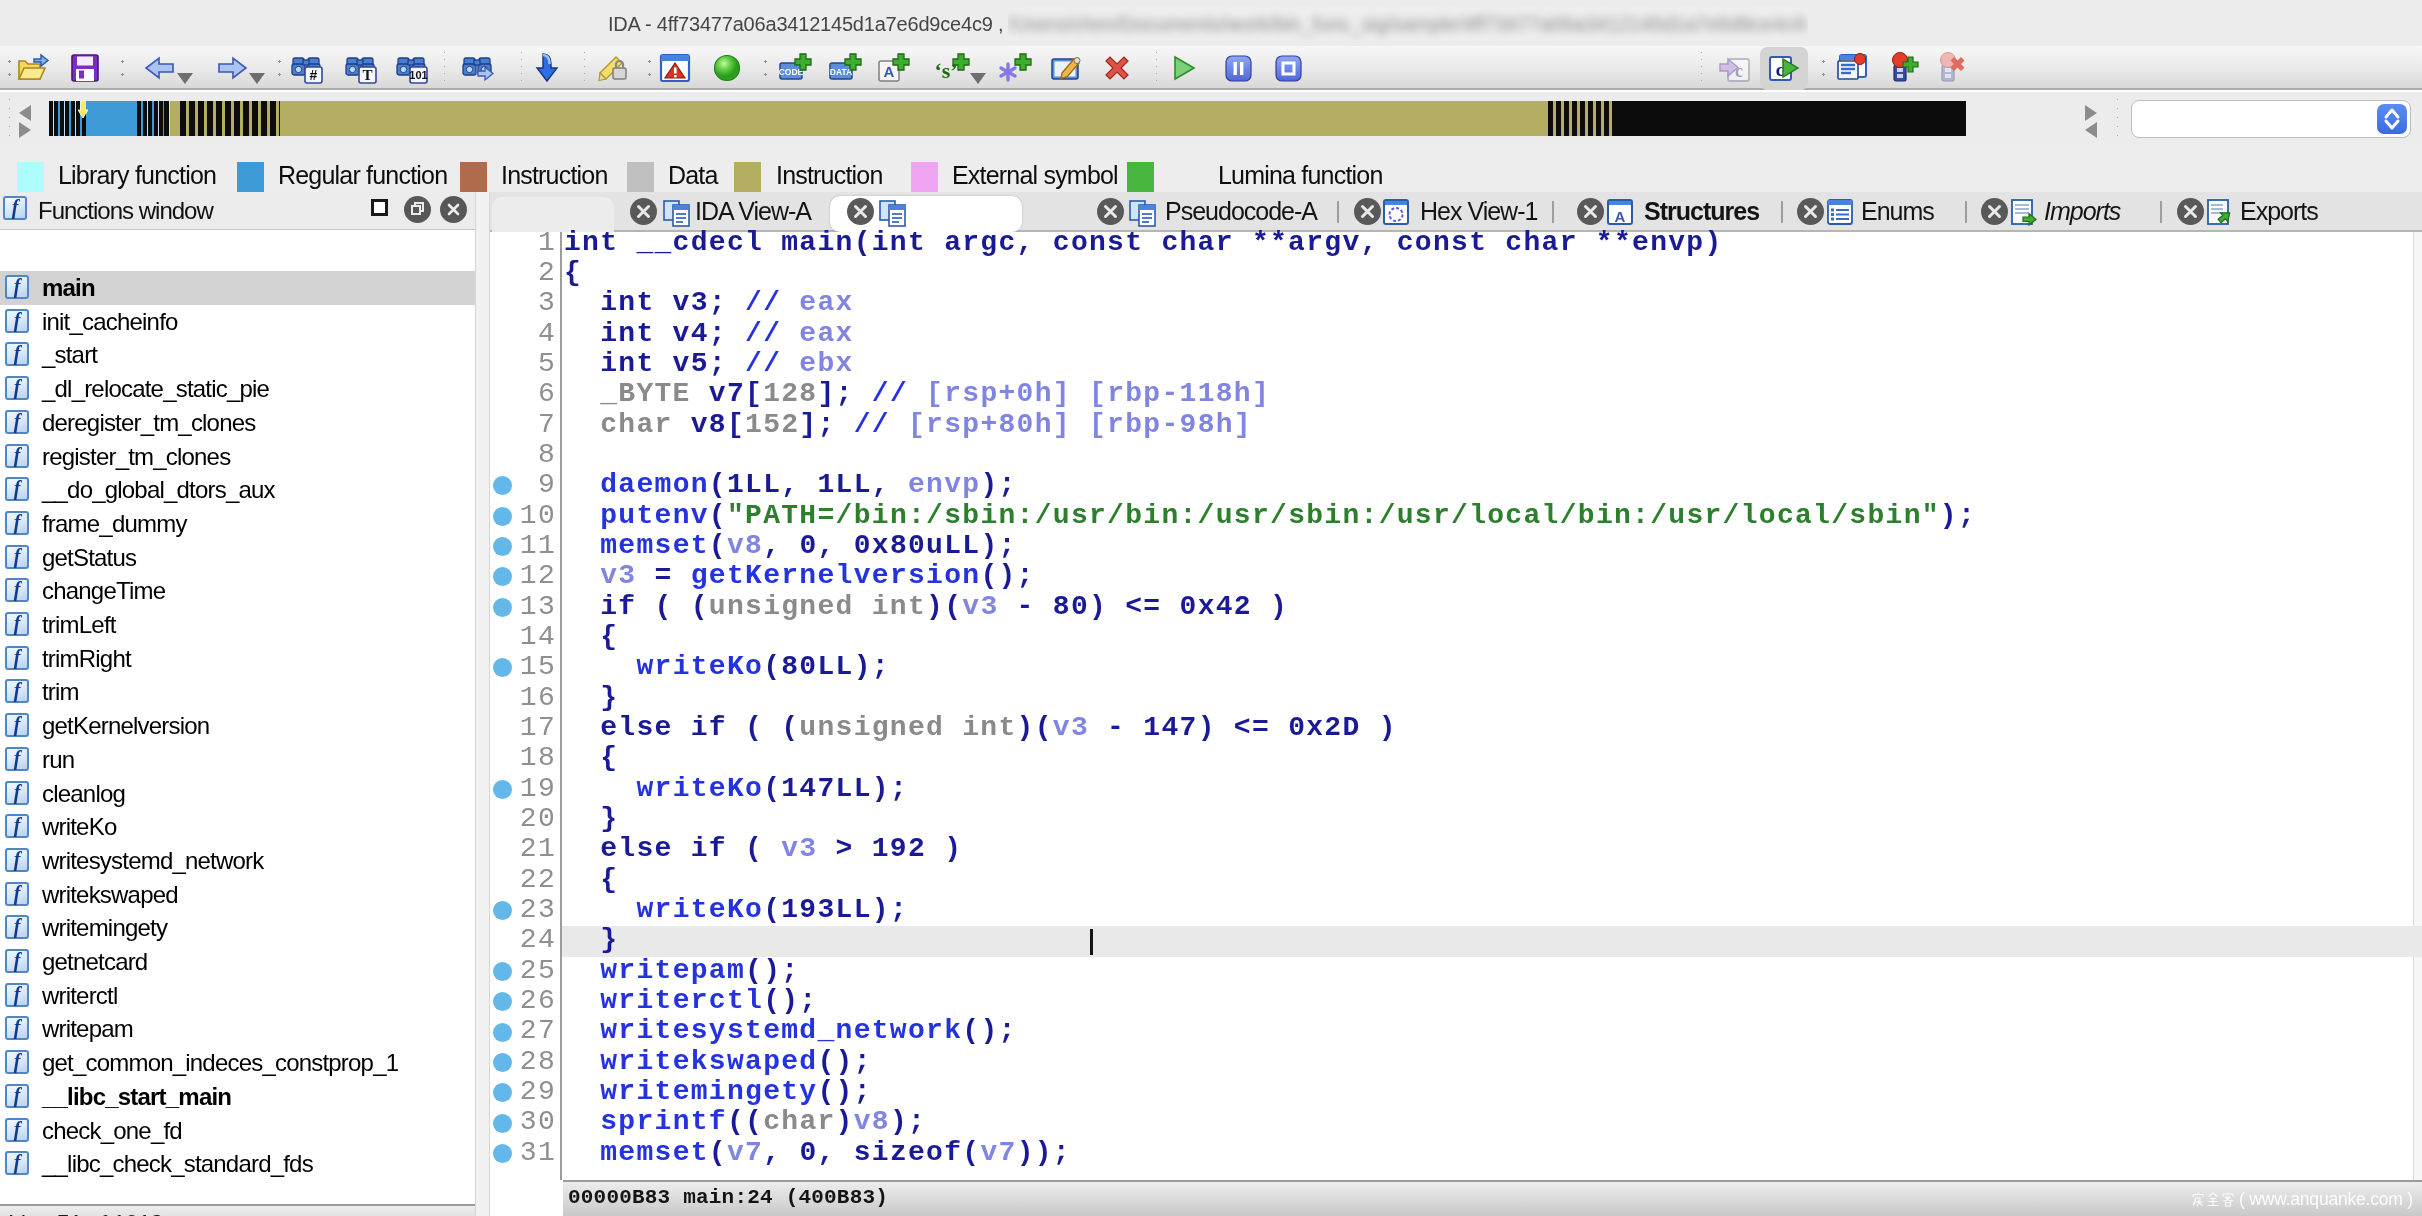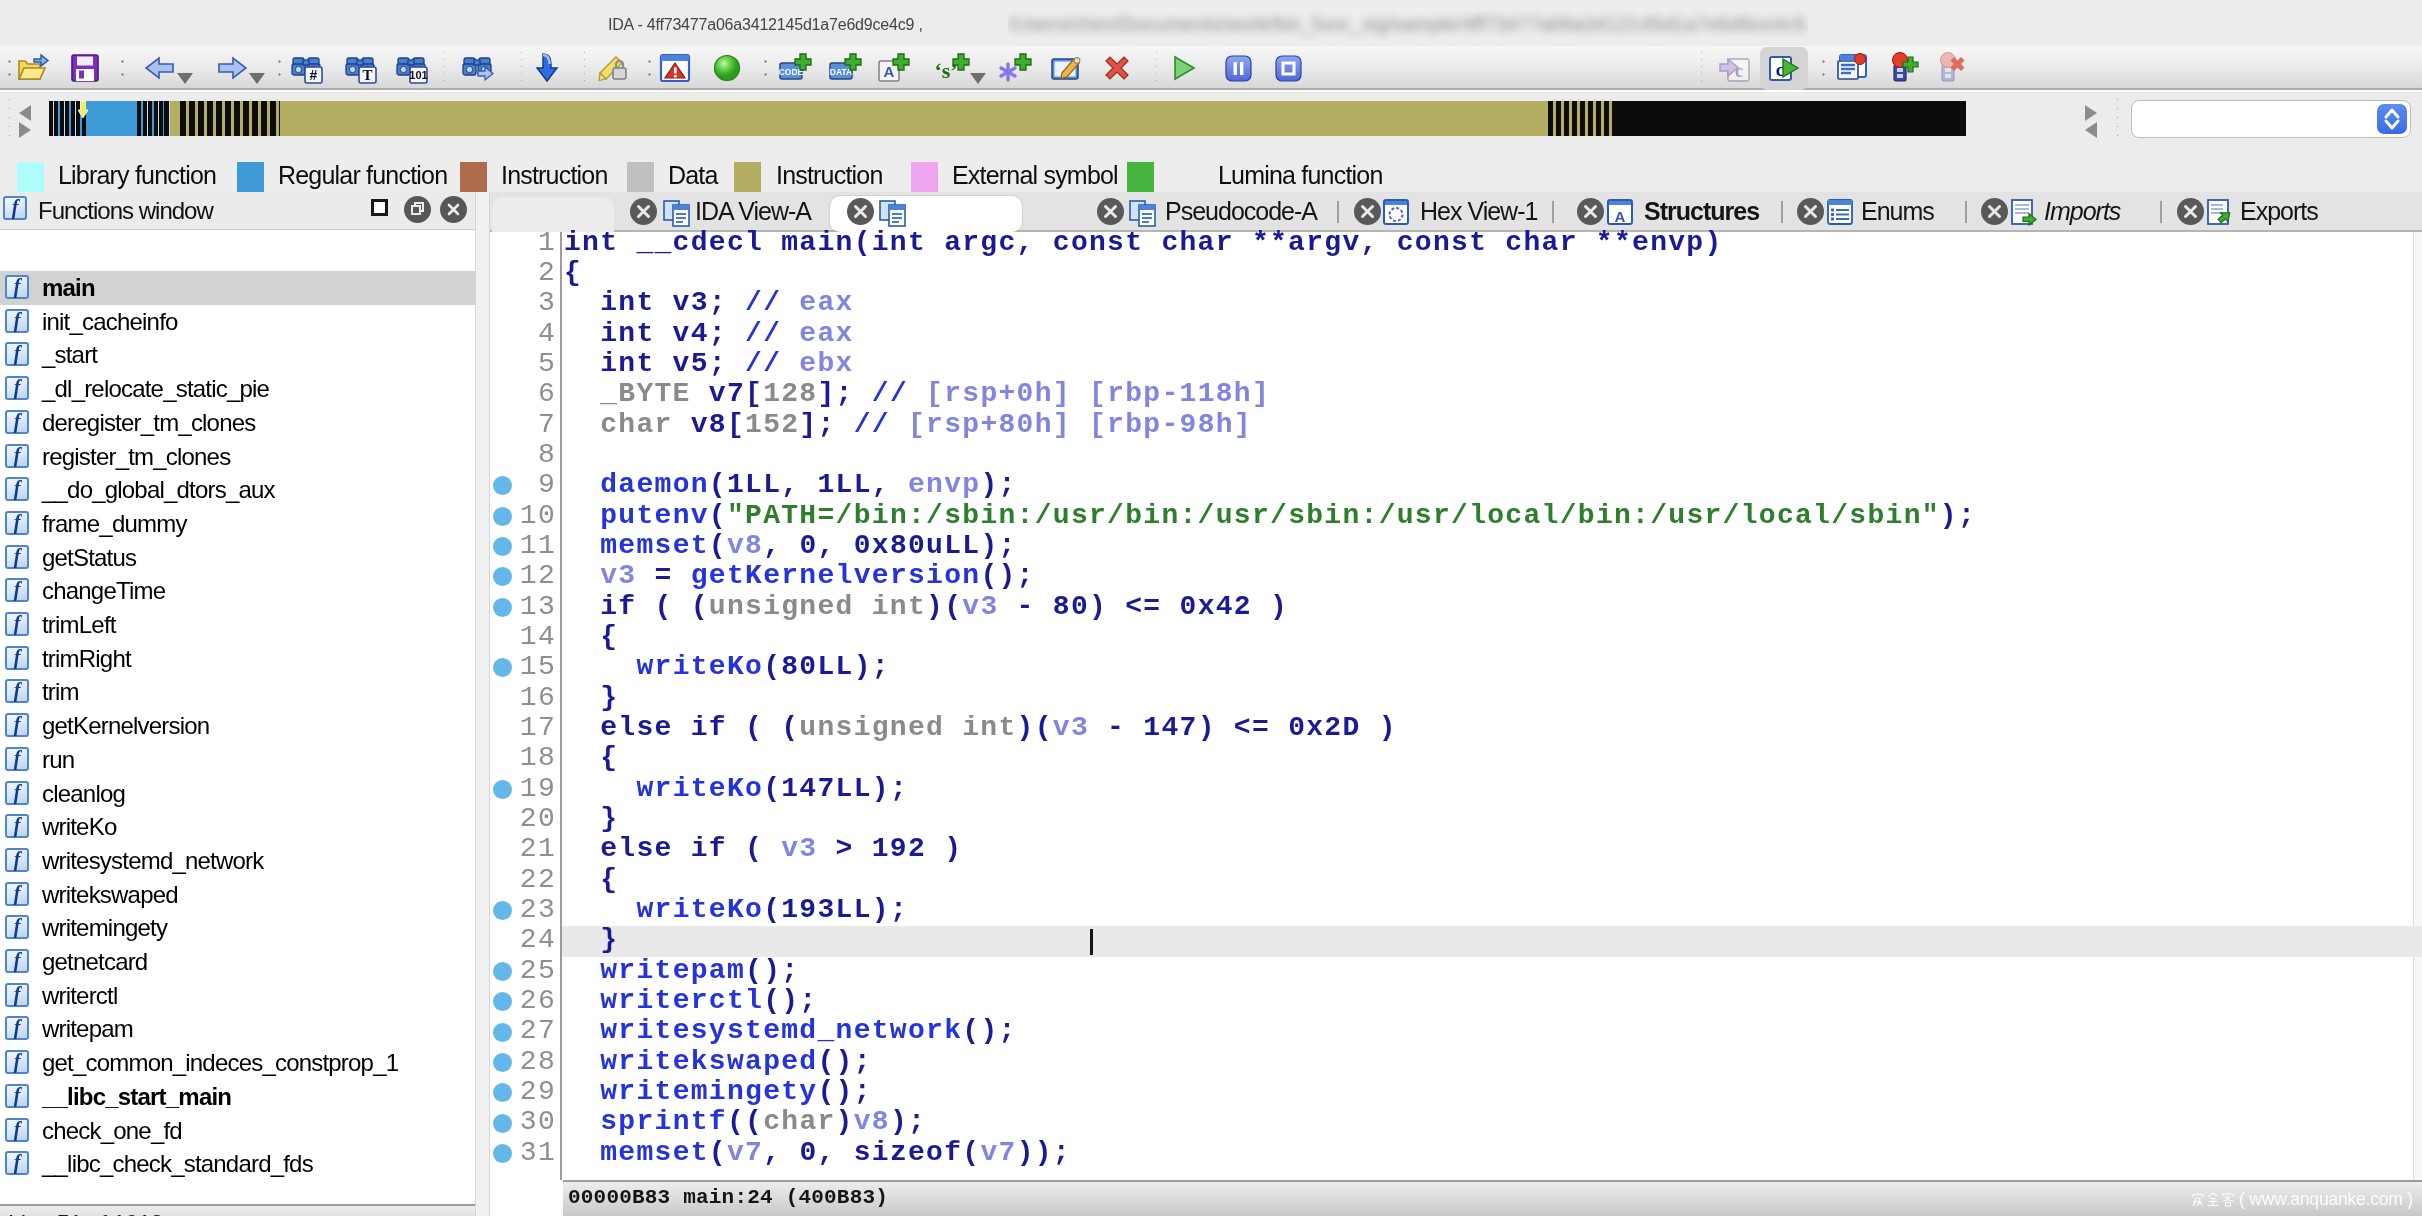--- a/index.html
+++ b/index.html
@@ -3,21 +3,21 @@
 <meta charset="utf-8">
 <style>
   * { margin:0; padding:0; box-sizing:border-box; }
   html,body { width:2422px; height:1216px; overflow:hidden; }
   body { font-family:"Liberation Sans", sans-serif; background:#fff; }
   .abs { position:absolute; }
   #root { position:absolute; left:0; top:0; width:2422px; height:1216px; background:#fff; }
 
   
   #titlebar { left:0; top:0; width:2422px; height:46px; background:#ececec; }
-  #titletext { left:608px; top:0; height:46px; line-height:49px; font-size:16px; letter-spacing:-0.2px; color:#454545; white-space:nowrap; }
+  #titletext { left:608px; top:0; height:46px; line-height:49px; font-size:20px; letter-spacing:-0.2px; color:#454545; white-space:nowrap; }
   #titleblur { left:1008px; top:7px; width:800px; height:34px; overflow:hidden; background:#eeeeee; border-radius:4px; }
   #titleblur span { display:block; font-size:20px; line-height:34px; color:#8a8a8a; filter:blur(4px); white-space:nowrap; }
 
   
   #toolbar { left:0; top:46px; width:2422px; height:44px;
     background:linear-gradient(#f7f7f7, #e9e9e9 55%, #d8d8d8); border-bottom:2px solid #ababab; }
   .sep2 { width:3px; height:26px; top:9px;
     background-image:radial-gradient(circle 2px, #909090 60%, transparent 61%);
     background-size:3px 13px; background-repeat:repeat-y; }
   .sep6 { width:3px; height:38px; top:3px;

